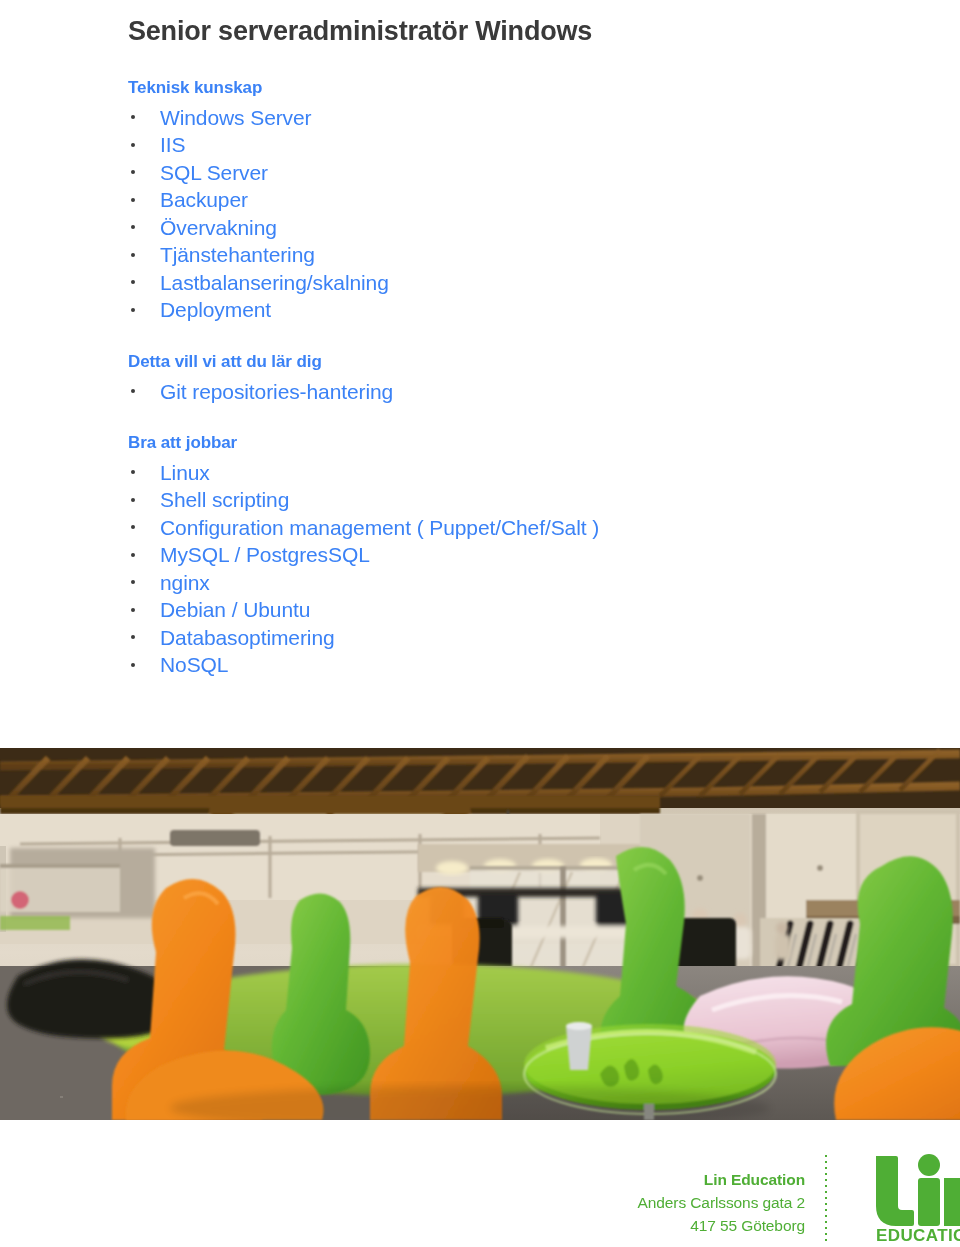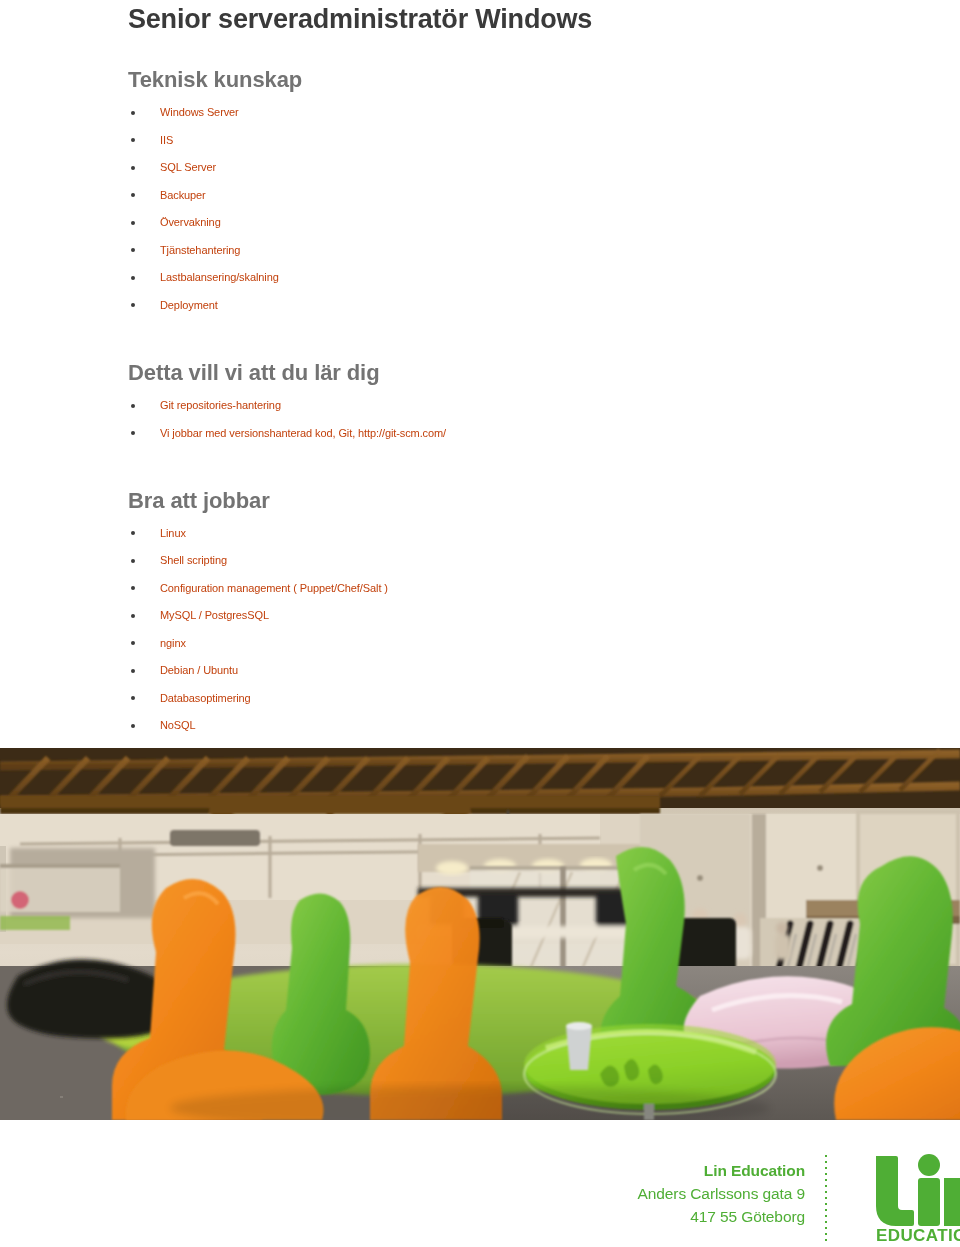--- a/index.html
+++ b/index.html
@@ -23,49 +23,49 @@
     top: 0;
     width: 800px;
   }
 
   .job-title {
     font-size: 27px;
     font-weight: bold;
     letter-spacing: -0.2px;
     color: #3a3a3a;
     margin: 0;
-    padding-top: 4px;
+    padding-top: 16px;
     line-height: 1.12;
   }
 
   .section {
-    margin-top: 38px;
+    margin-top: 26px;
   }
   .section.first { margin-top: 30px; }
 
   .section-heading {
-    font-size: 22px;
+    font-size: 17px;
     font-weight: bold;
-    color: #737373;
+    color: #3b82f6;
     margin: 0 0 3px 0;
     line-height: 1.45;
     letter-spacing: -0.1px;
   }
 
   ul.bullets {
     list-style: none;
     margin: 0;
     padding: 0;
   }
   ul.bullets li {
     position: relative;
     padding-left: 32px;
-    font-size: 11px;
+    font-size: 21px;
     line-height: 27.5px;
-    color: #c2410c;
+    color: #3b82f6;
     white-space: nowrap;
     letter-spacing: -0.1px;
   }
   ul.bullets li .dot {
     position: absolute;
     left: 3px;
     top: 11.5px;
     width: 4px;
     height: 4px;
     border-radius: 50%;
@@ -88,21 +88,21 @@
   .footer {
     position: absolute;
     left: 0;
     top: 1120px;
     width: 960px;
     height: 127px;
   }
   .footer-address {
     position: absolute;
     right: 155px;
-    top: 39px;
+    top: 48px;
     text-align: right;
     color: #4fae35;
     font-size: 15.5px;
     line-height: 23px;
     letter-spacing: -0.1px;
   }
   .footer-address .company {
     font-weight: bold;
   }
   .footer-divider {
@@ -168,24 +168,20 @@
       </li>
     </ul>
   </div>
 
   <div class="section">
     <div class="section-heading">Detta vill vi att du lär dig</div>
     <ul class="bullets">
       <li>
         <span class="dot"></span>
         <span>Git repositories-hantering</span>
-      </li>
-      <li>
-        <span class="dot"></span>
-        <span>Vi jobbar med versionshanterad kod, Git, http://git-scm.com/</span>
       </li>
     </ul>
   </div>
 
   <div class="section">
     <div class="section-heading">Bra att jobbar</div>
     <ul class="bullets">
       <li>
         <span class="dot"></span>
         <span>Linux</span>
@@ -494,21 +490,21 @@
     </g>
 
     <ellipse cx="470" cy="360" rx="300" ry="22" fill="#000" opacity="0.12" filter="url(#soft2)"></ellipse>
   </svg>
 </div>
 
 <div class="footer">
 
   <div class="footer-address">
     <div class="company">Lin Education</div>
-    <div>Anders Carlssons gata 9</div>
+    <div>Anders Carlssons gata 2</div>
     <div>417 55 Göteborg</div>
   </div>
 
   <div class="footer-divider"></div>
 
   <div class="footer-logo">
     <svg width="108" height="92" viewBox="0 0 108 92" xmlns="http://www.w3.org/2000/svg" aria-hidden="true">
       <g fill="#4fae35">
 
         <path d="M4 4 h20 a2 2 0 0 1 2 2 v48 a4 4 0 0 0 4 4 h10 a2 2 0 0 1 2 2 v12 a2 2 0 0 1 -2 2

